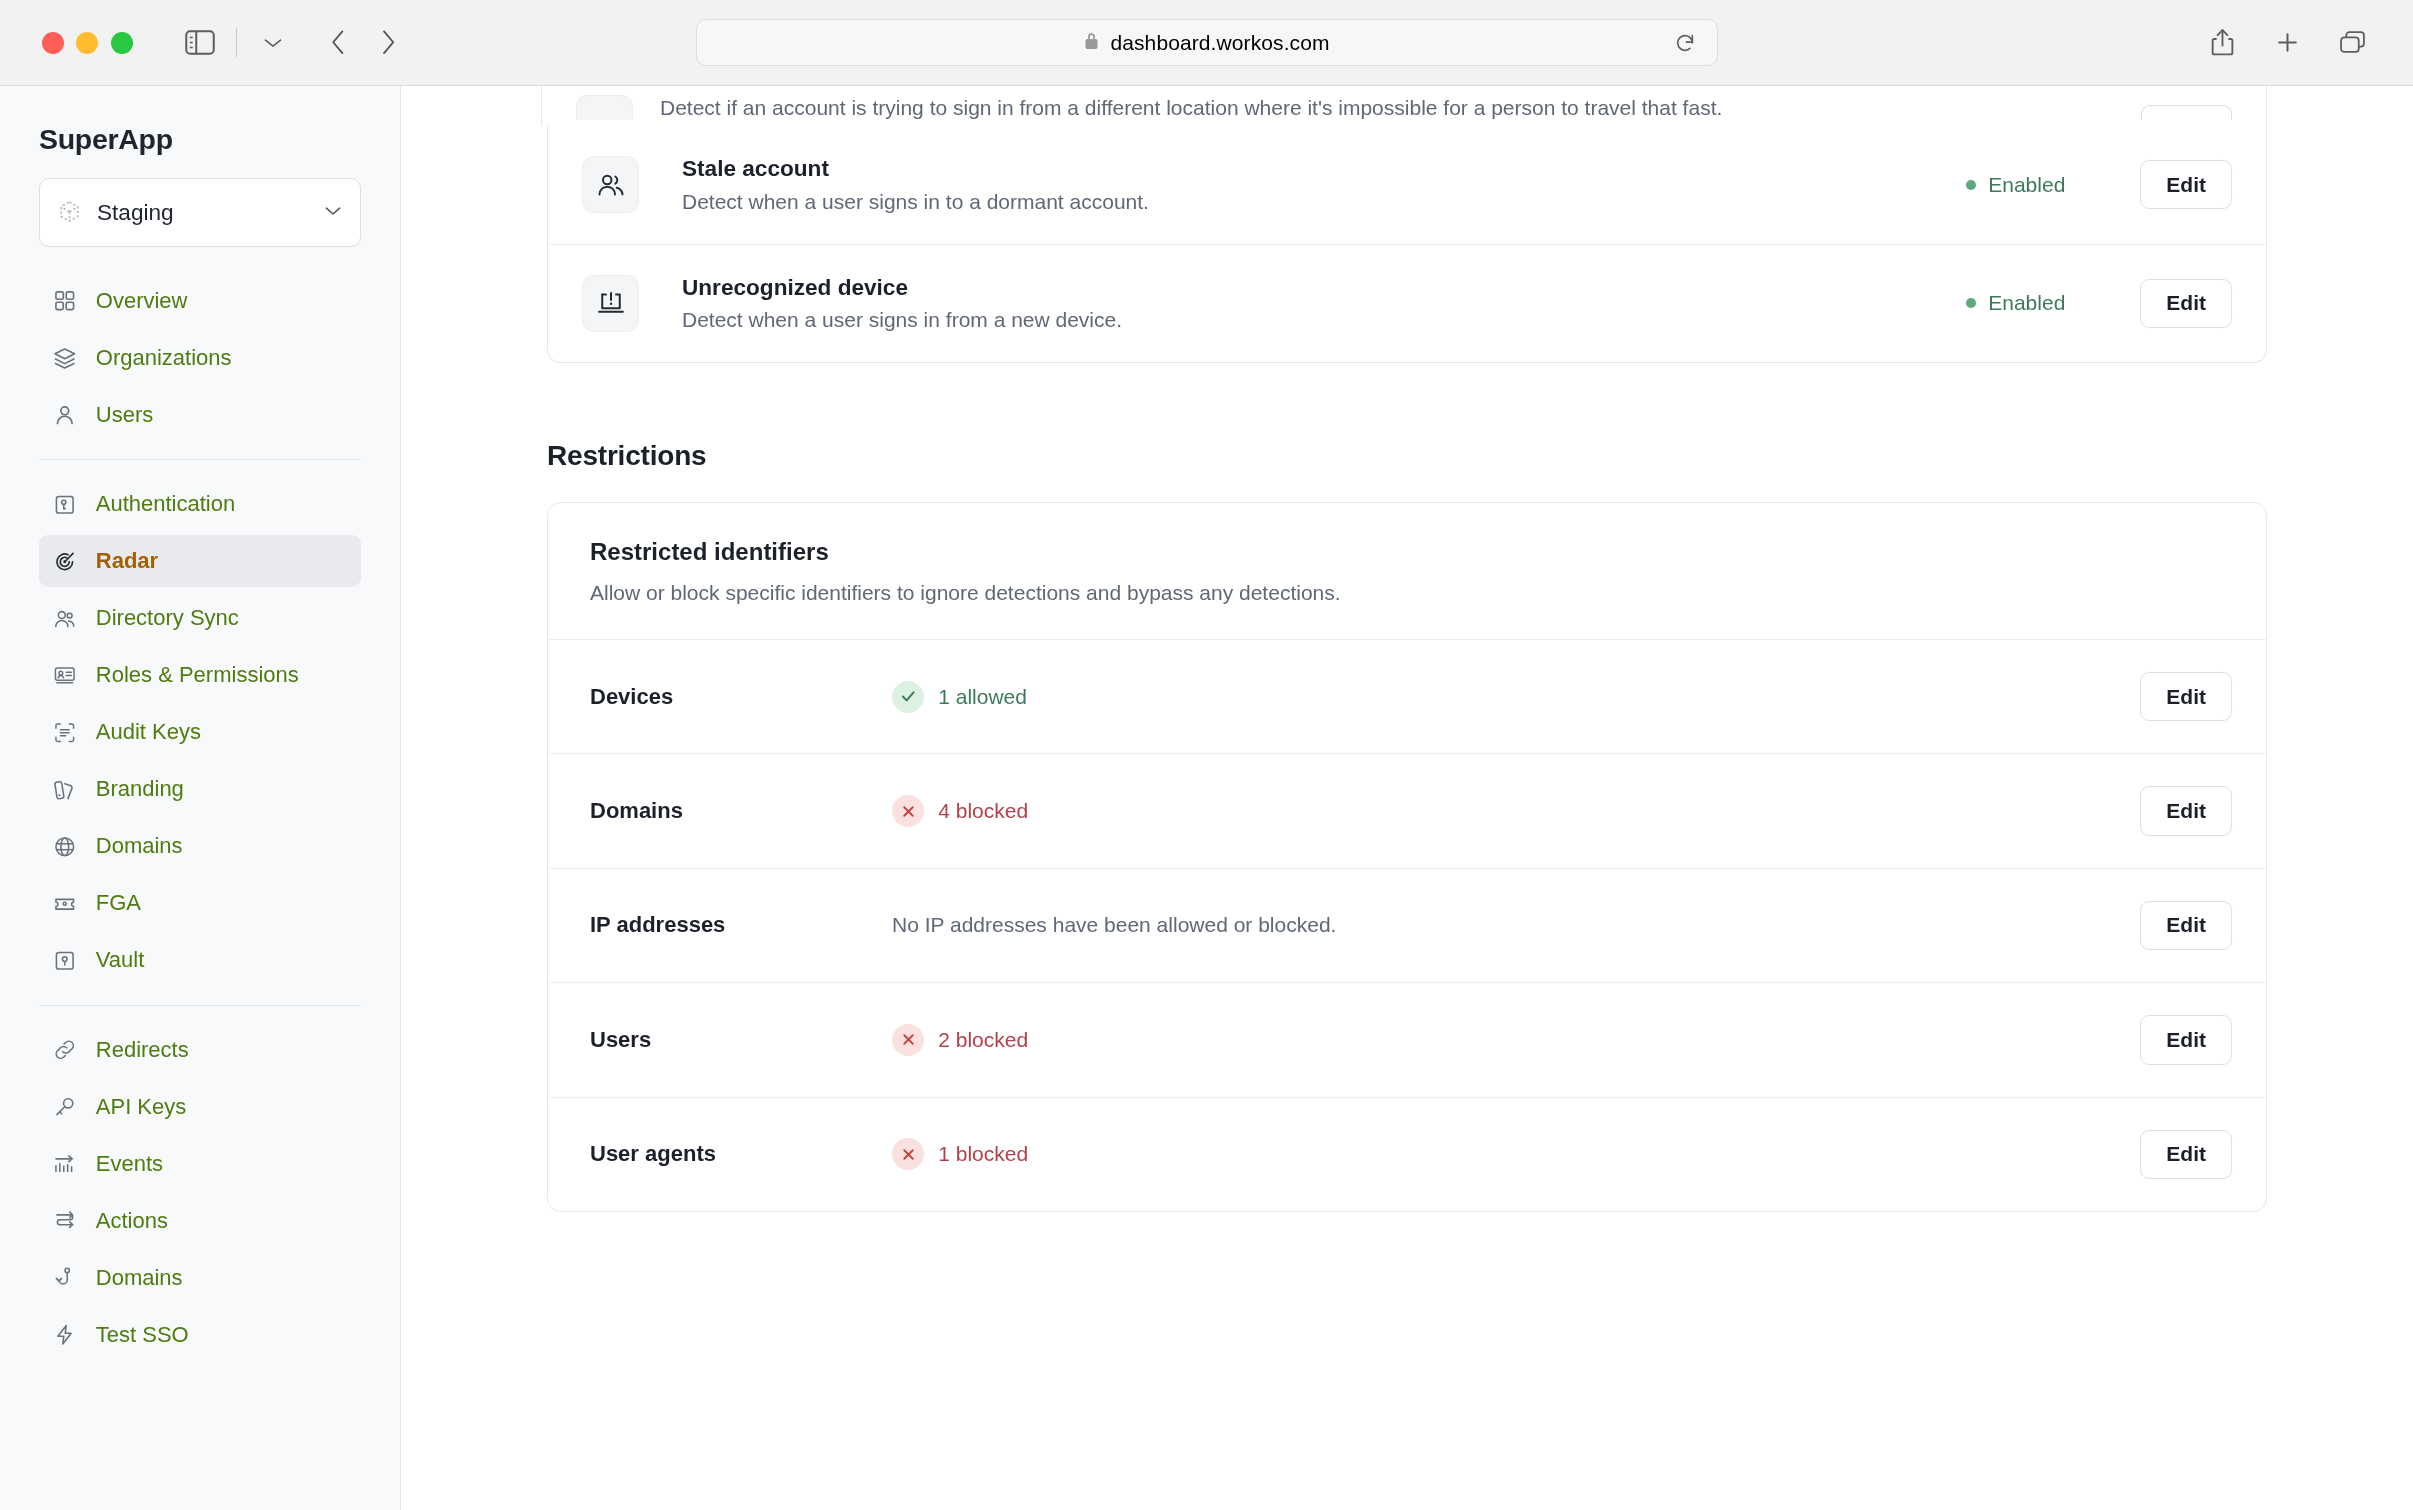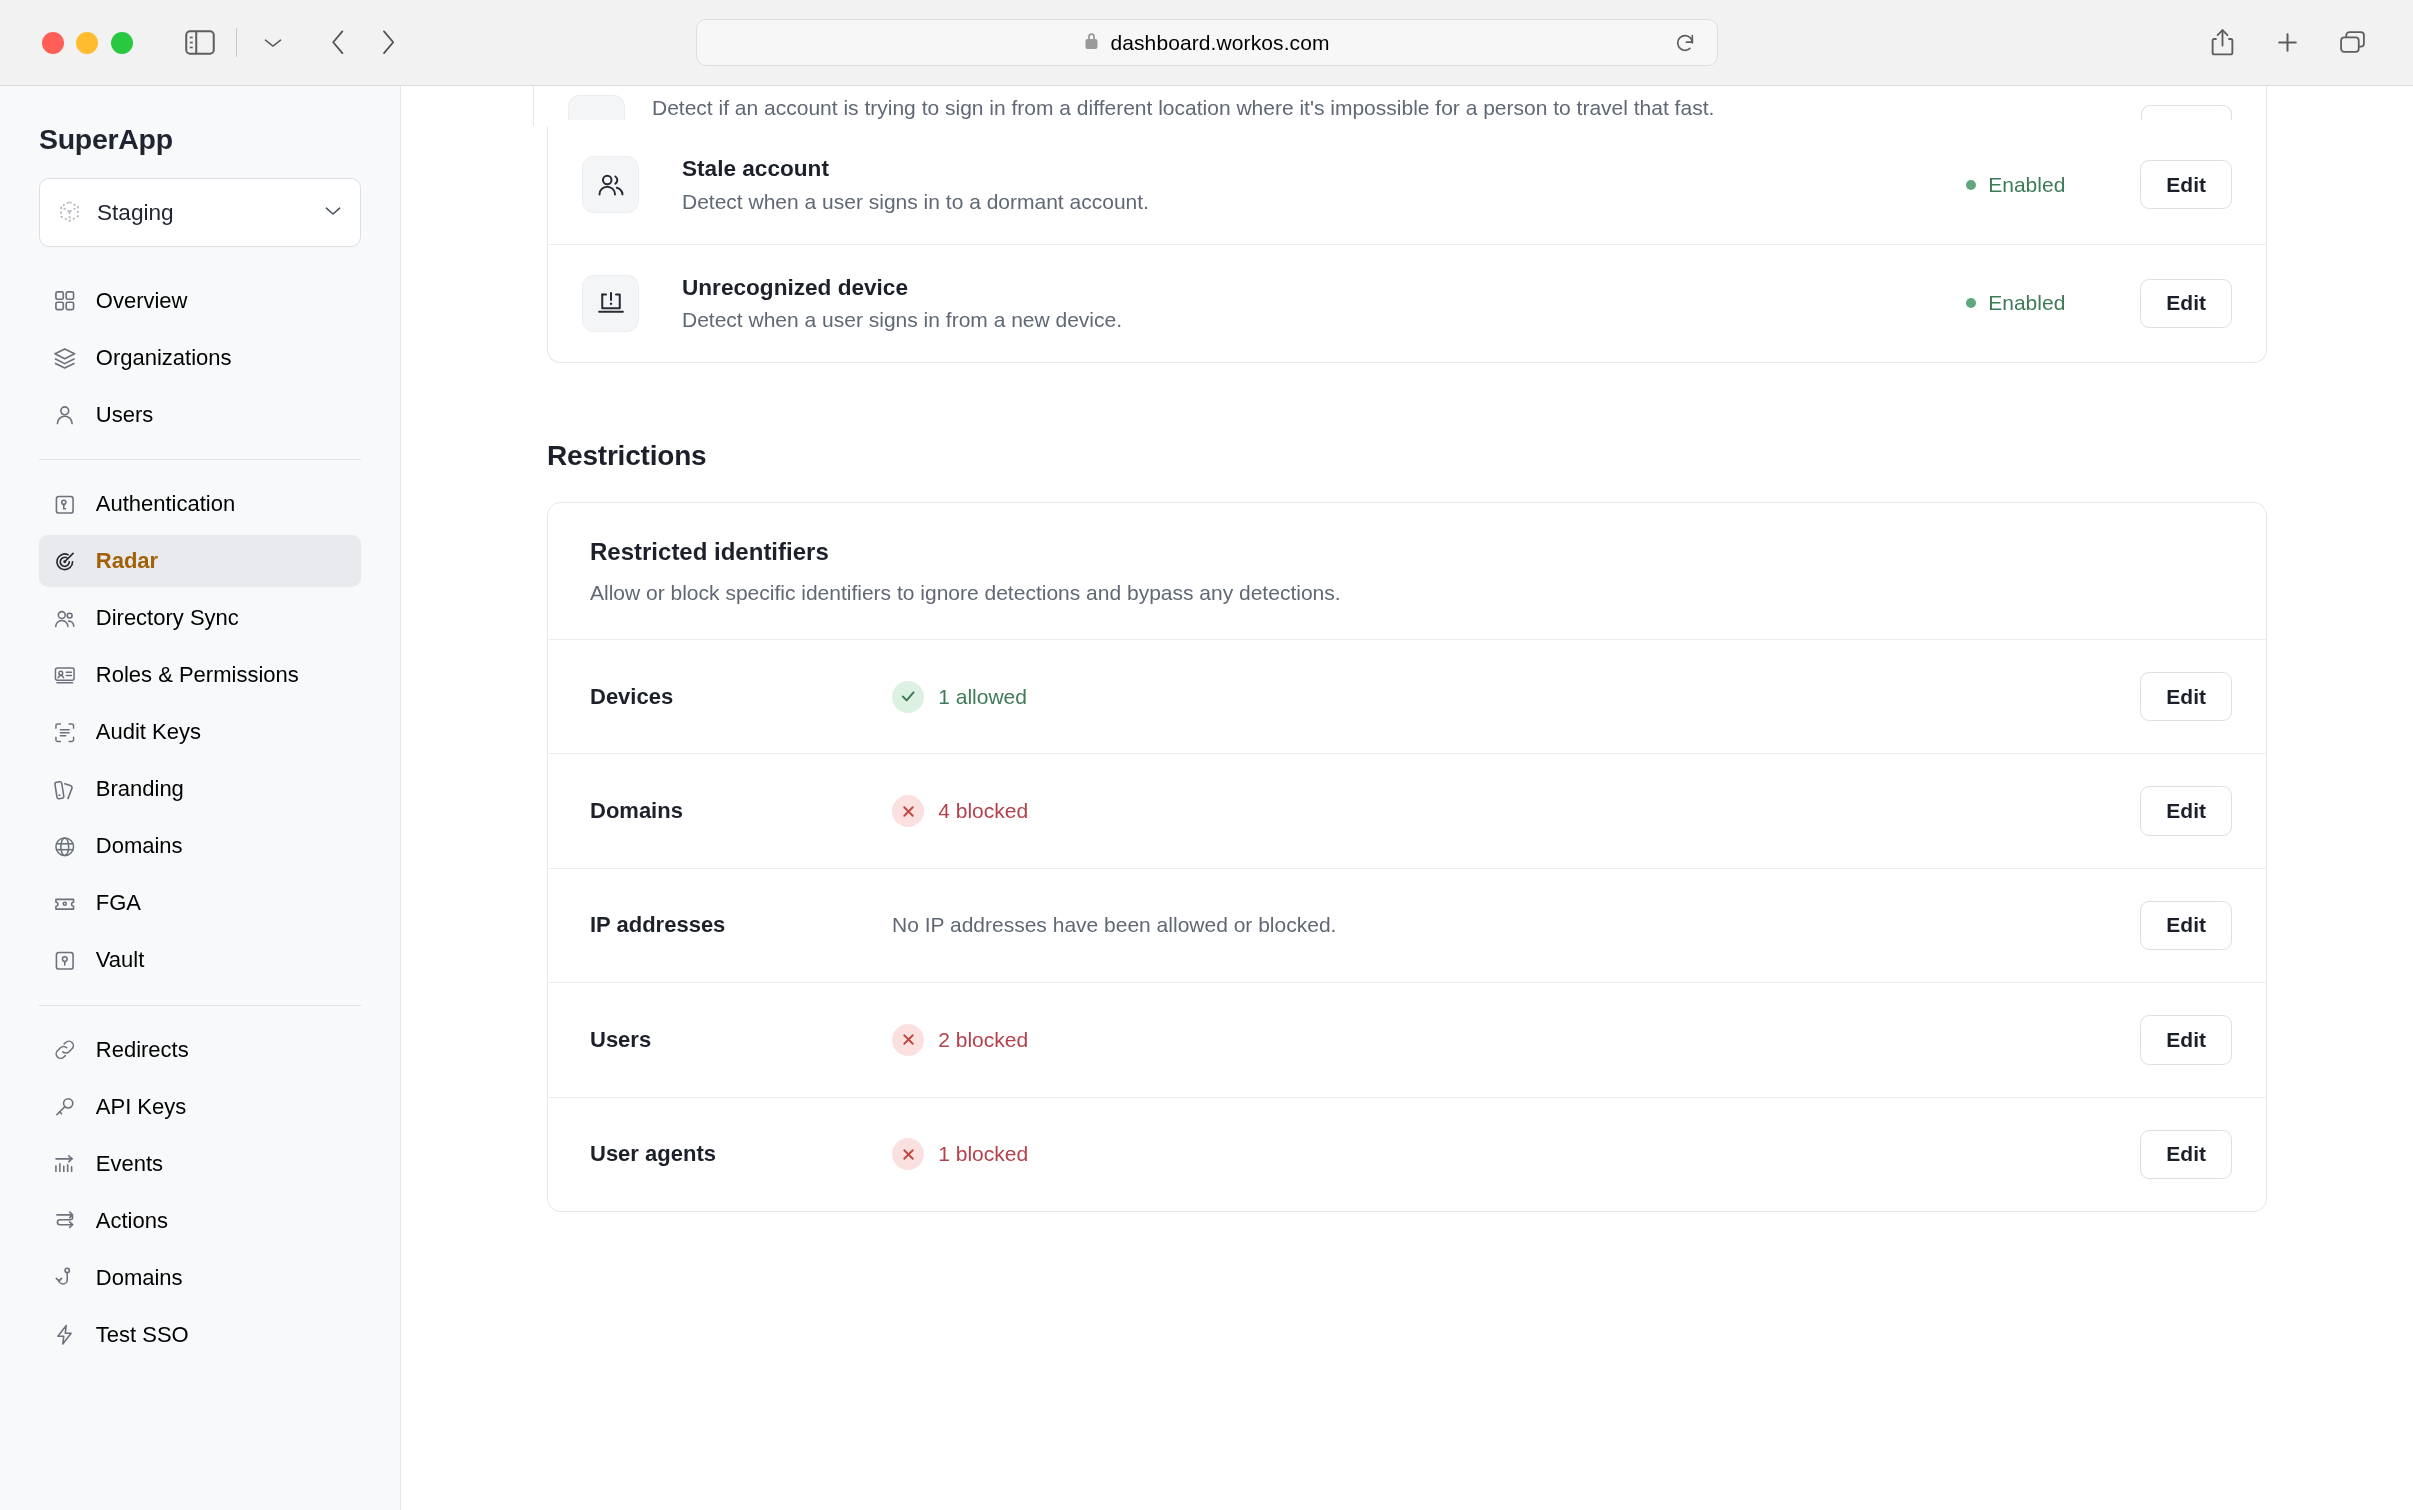--- a/index.html
+++ b/index.html
@@ -74,21 +74,21 @@
     margin-bottom: 25px;
   }
   .env-name { font-size: 22.6px; color: #1f2430; flex: 1; }
 
   .nav-group { display: flex; flex-direction: column; }
   .nav-item {
     height: 52px;
     display: flex; align-items: center; gap: 18.4px;
     padding: 0 13.4px;
     border-radius: 9.2px;
-    font-size: 22px; color: #000000;
+    font-size: 22px; color: #4d7c0f;
     margin: 2.5px 0;
   }
   .nav-item .nav-ico { width: 25px; height: 25px; display: flex; align-items: center; justify-content: center; flex: 0 0 25px; }
   .nav-item.active { background: #e8eaed; font-weight: 700; color: #a16207; }
   .nav-divider { height: 0.8px; background: #dfe2e6; margin: 16px 0; }
 
   
   .main {
     flex: 1; background: #ffffff;
     padding: 0 146px 0 146px;
@@ -153,21 +153,21 @@
   .res-value { flex: 1; display: flex; align-items: center; gap: 14.2px; }
   .badge-ico { width: 32px; height: 32px; border-radius: 50%; display: flex; align-items: center; justify-content: center; }
   .badge-ico.ok { background: #ddf1e2; }
   .badge-ico.bad { background: #fbe0e0; }
   .badge-text { font-size: 21px; }
   .badge-text.ok { color: #3d7a57; }
   .badge-text.bad { color: #b3404a; }
   .res-empty { font-size: 21px; color: #5f6874; }
   .res-action { margin-left: auto; }
   .cut-strip {
-    position: absolute; top: 0; left: 132px; right: 146px; height: 40px;
+    position: absolute; top: 0; left: 140px; right: 146px; height: 40px;
     overflow: hidden; z-index: 1;
   }
   .cut-strip .inner {
     border: 0.8px solid #e6e8eb; border-bottom: none;
     border-radius: 13.4px 13.4px 0 0;
     height: 101px; margin-top: -60px;
     display: flex; align-items: flex-end; padding: 0 34px 6.7px 34px;
     gap: 27px;
     background: #fff;
   }

